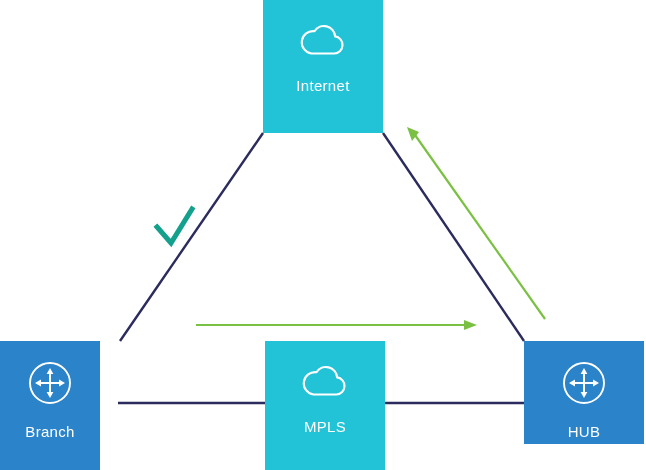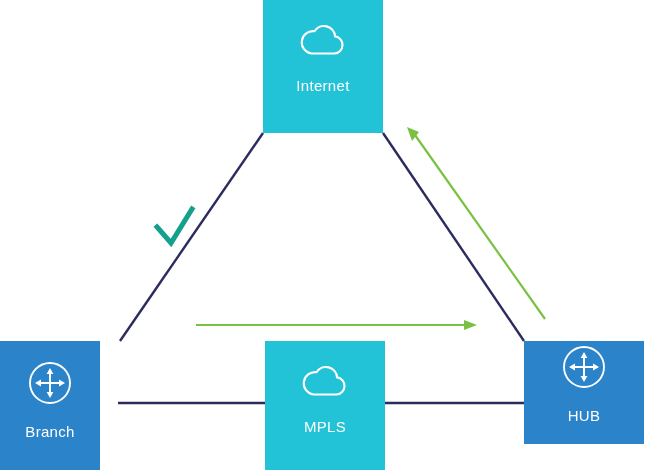--- a/index.html
+++ b/index.html
@@ -69,21 +69,21 @@
   #node-branch {
     left: 0px;    top: 341px;
     width: 100px; height: 129px;
     padding-top: 20px;
   }
   #node-branch .node-label { margin-top: 19px; }
 
   #node-hub {
     left: 524px;  top: 341px;
     width: 120px; height: 103px;
-    padding-top: 4px;
+    padding-top: 20px;
   }
   #node-hub .node-label { margin-top: 19px; }
 </style>
 </head>
 <body>
 
 <div id="canvas">
 
   <svg class="links-layer" viewBox="0 0 646 470" width="646" height="470" xmlns="http://www.w3.org/2000/svg">
 

